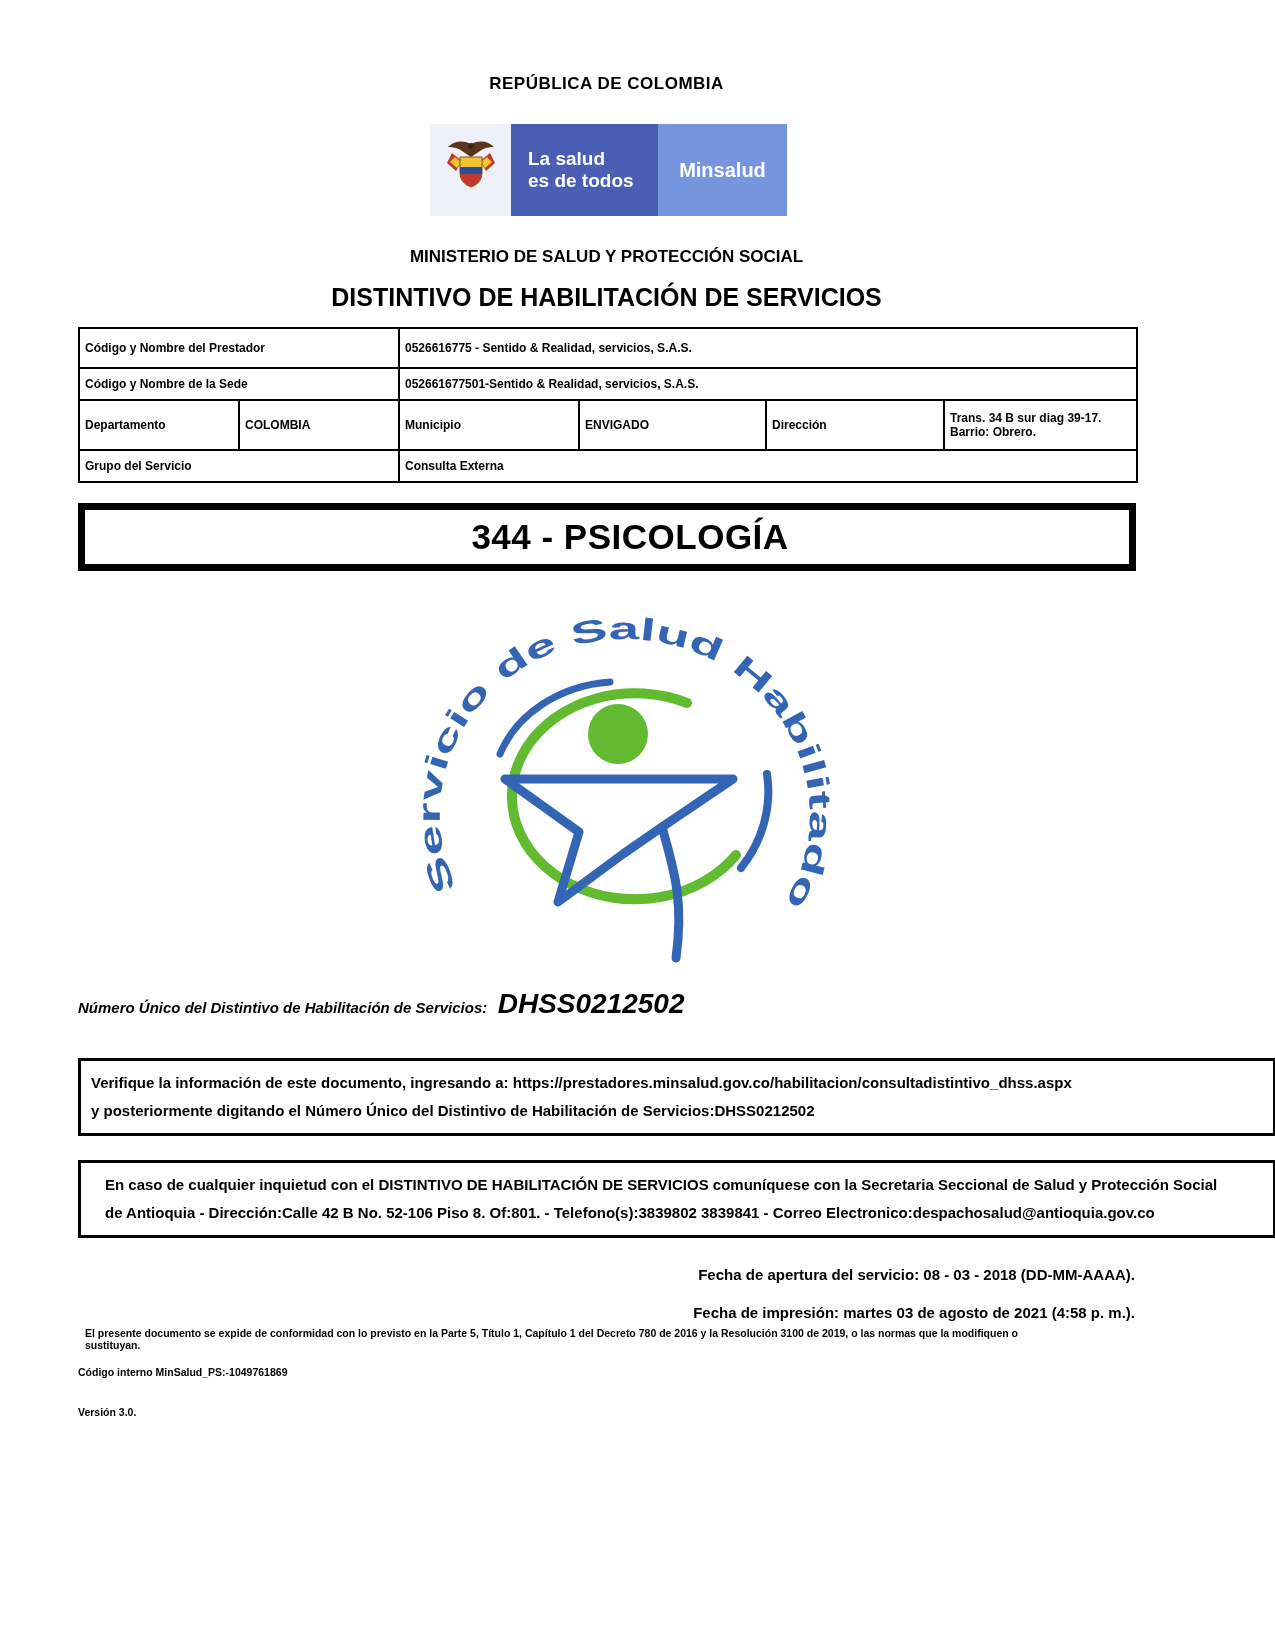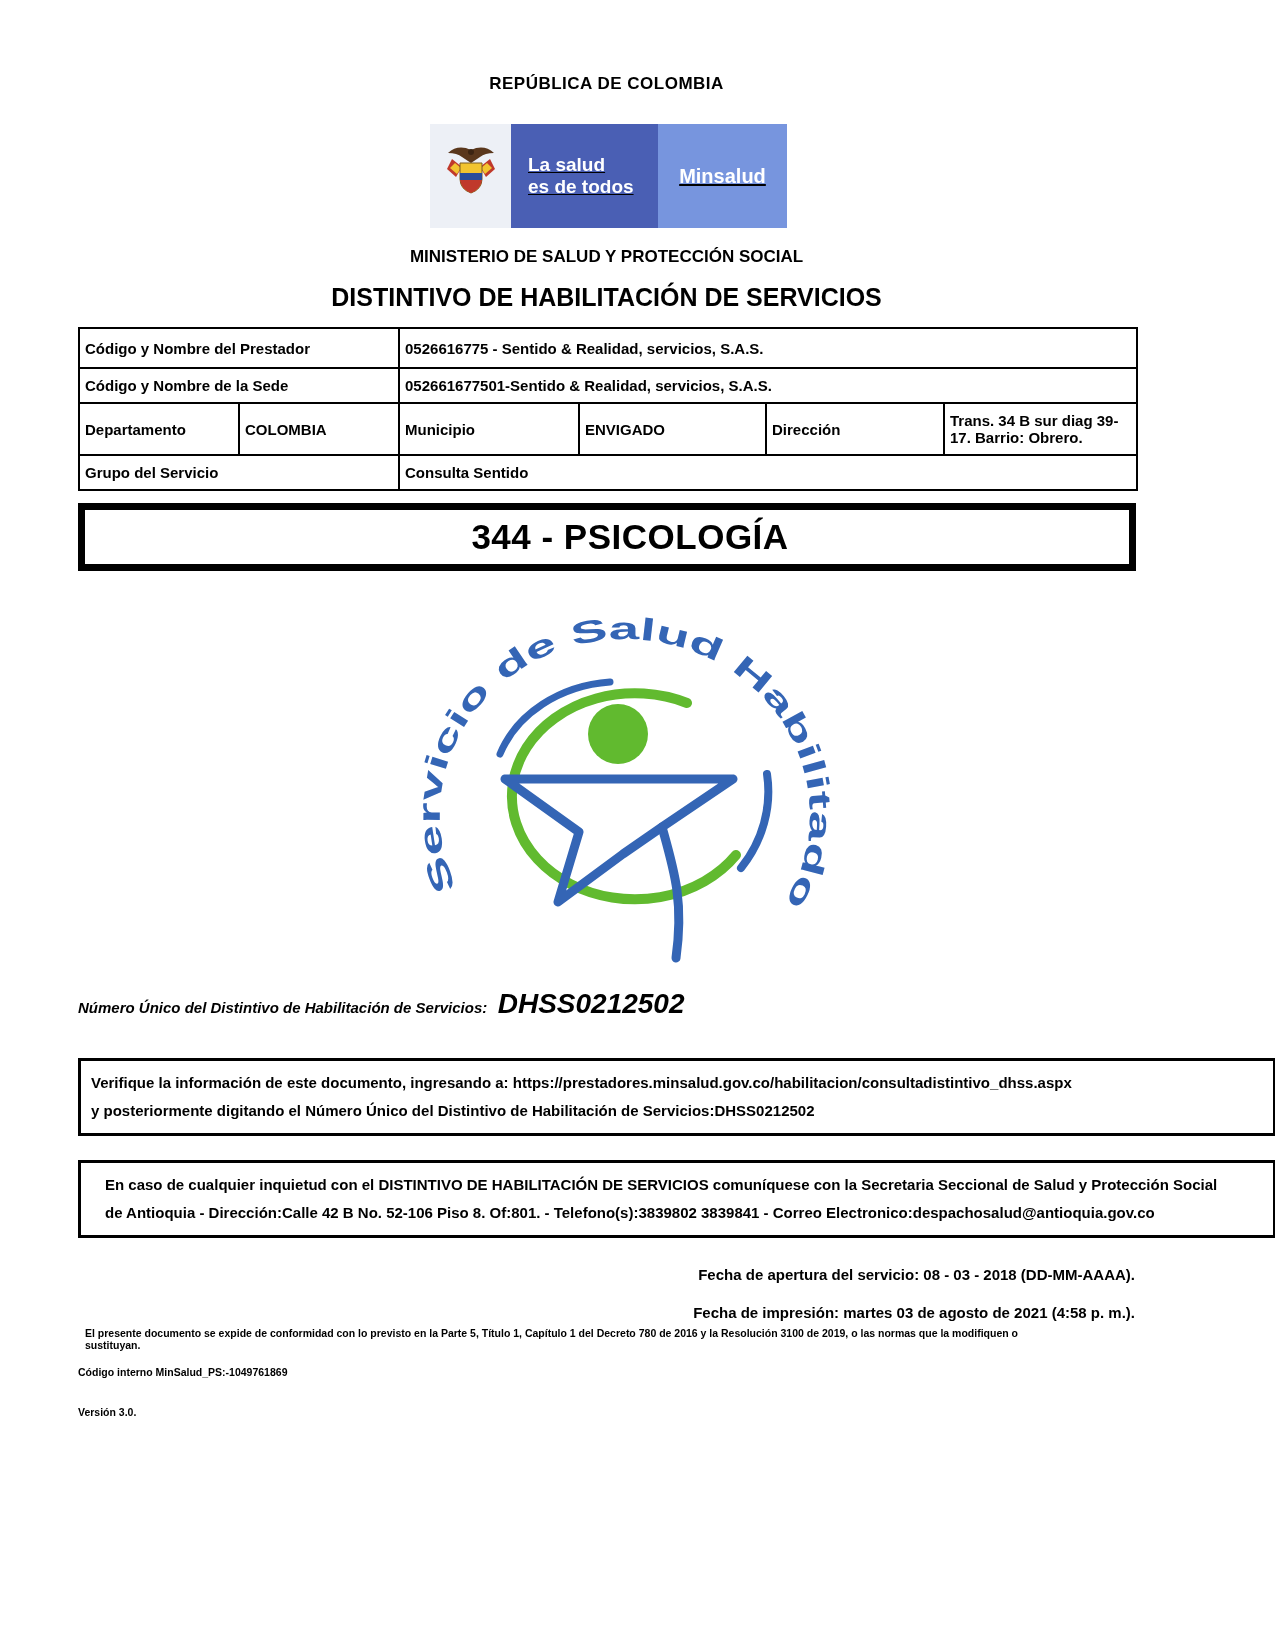--- a/index.html
+++ b/index.html
@@ -9,28 +9,28 @@
     font-family:"Liberation Sans", sans-serif; color:#000;
   }
   .abs { position:absolute; }
   .center { text-align:center; }
 
   .republic { left:78px; top:74px; width:1057px; font-size:17px; font-weight:700; letter-spacing:.5px; }
   .ministry { left:78px; top:247px; width:1057px; font-size:17px; font-weight:700; }
   .doctitle { left:78px; top:283px; width:1057px; font-size:25px; font-weight:700; }
 
   
-  .banner { left:430px; top:124px; height:104px; display:flex;text-decoration:underline; }
+  .banner { left:430px; top:124px; height:92px; display:flex; }
   .banner .crest { width:81px; background:#edf0f6; display:flex; align-items:center; justify-content:center; }
   .banner .slogan { width:147px; background:#4a5fb4; color:#fff; display:flex; flex-direction:column; justify-content:center; padding-left:17px; font-size:19px; font-weight:700; line-height:1.18; }
   .banner .brand { width:129px; background:#7795de; color:#fff; display:flex; align-items:center; justify-content:center; font-size:20px; font-weight:700; }
 
   
   table.info { left:78px; top:327px; position:absolute; width:1058px; border-collapse:collapse; table-layout:fixed; }
-  table.info td { border:2px solid #000; padding:8px 5px; font-size:15px; font-weight:700; vertical-align:middle; overflow:hidden; }
+  table.info td { border:2px solid #000; padding:8px 5px; font-size:12px; font-weight:700; vertical-align:middle; overflow:hidden; }
   td.val-big { font-size:18px; }
   tr.r1 td { height:40px; }
   tr.r2 td { height:32px; }
   tr.r3 td { height:50px; }
   tr.r4 td { height:28px; }
 
   .servicebox {
     left:78px; top:503px; width:1058px; height:68px; border:7px solid #000;
     display:flex; align-items:center; justify-content:center;
     font-size:35px; font-weight:700; letter-spacing:.5px;padding-left:46px;
@@ -111,21 +111,21 @@
     <tr class="r3">
       <td>Departamento</td>
       <td>COLOMBIA</td>
       <td>Municipio</td>
       <td>ENVIGADO</td>
       <td>Dirección</td>
       <td>Trans. 34 B sur diag 39-17. Barrio: Obrero.</td>
     </tr>
     <tr class="r4">
       <td colspan="2">Grupo del Servicio</td>
-      <td colspan="4">Consulta Sentido</td>
+      <td colspan="4">Consulta Externa</td>
     </tr>
   </tbody>
     </table>
 
   <div class="abs servicebox">
     <span>344 - PSICOLOGÍA</span>
   </div>
 
   <svg class="abs seal" viewBox="0 0 430 380" aria-hidden="true">
     <defs>

